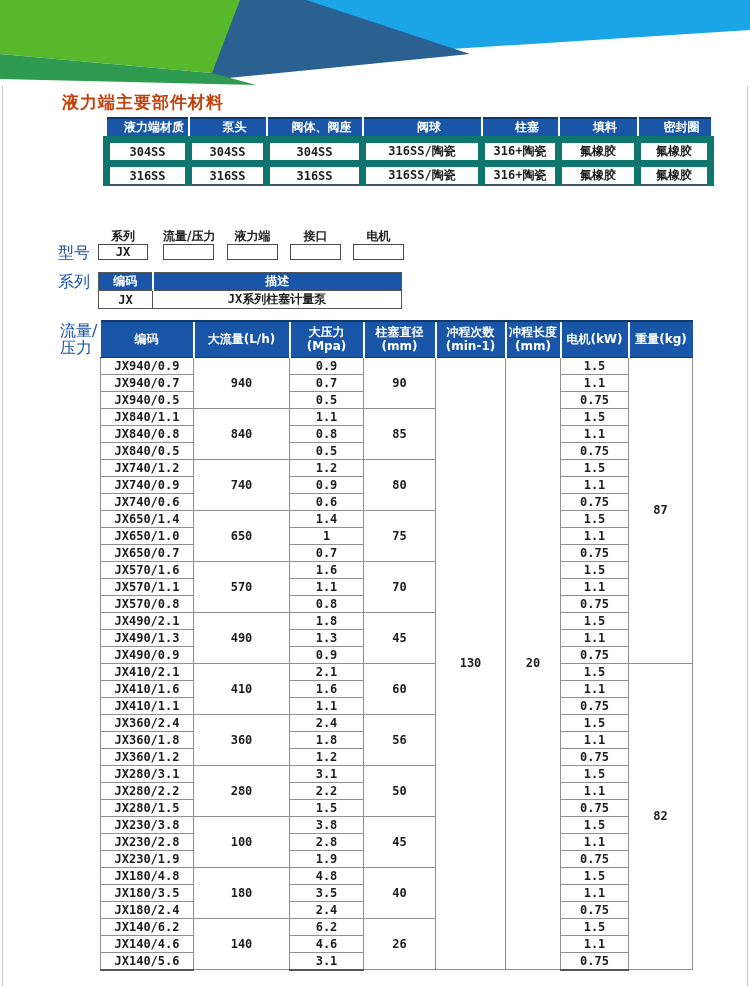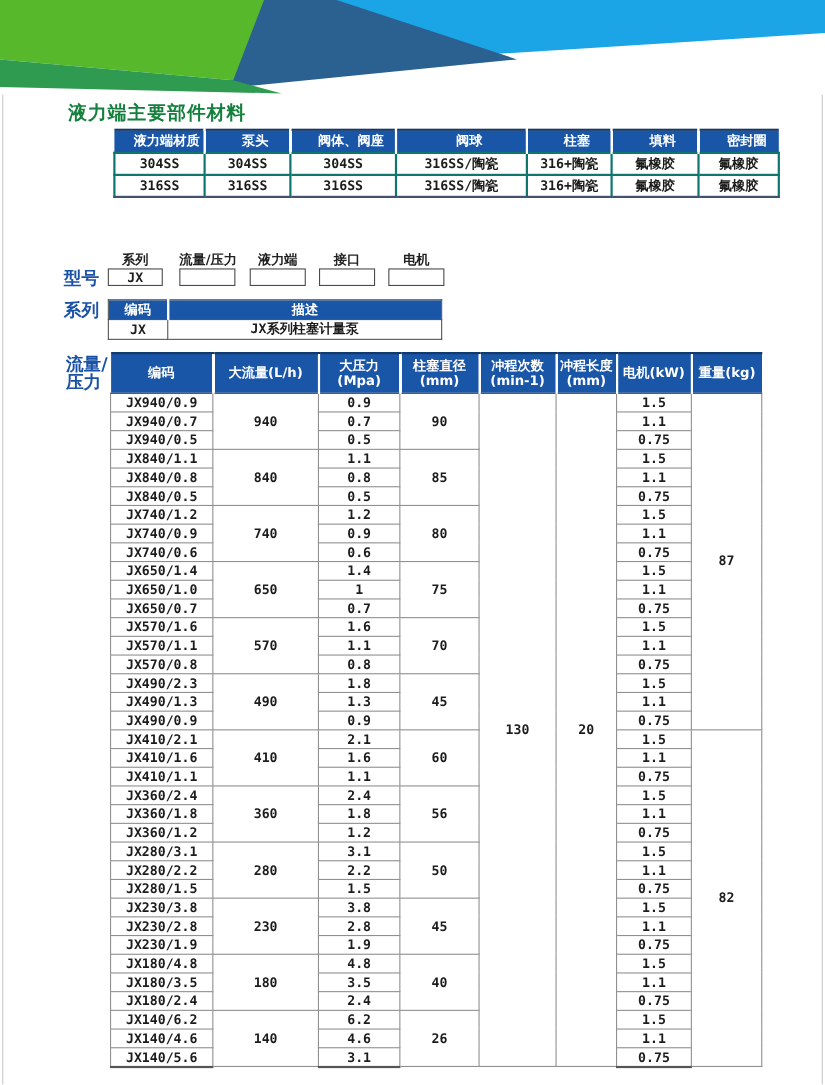--- a/index.html
+++ b/index.html
@@ -4,37 +4,37 @@
 <style>
   * { margin:0; padding:0; box-sizing:border-box; }
   body { background:#fff; font-family:"DejaVu Sans","Liberation Sans",sans-serif; }
   .page { position:relative; width:750px; height:986px; background:#ffffff; overflow:hidden; }
   .edge { position:absolute; top:86px; bottom:0; width:1px; background:#c9c9c9; }
   .edge.left { left:2px; }
   .edge.right { right:2px; }
 
   .banner { position:absolute; left:0; top:0; width:750px; height:86px; }
 
-  .sec-title { position:absolute; color:#15803d; font-size:17px; font-weight:bold; letter-spacing:1px; white-space:nowrap; }
+  .sec-title { position:absolute; color:#c2410c; font-size:17px; font-weight:bold; letter-spacing:1px; white-space:nowrap; }
   #title1 { left:62px; top:91px; }
   #title2 { left:62px; top:203px; }
 
-  .side-label { position:absolute; color:#1951a5; font-size:16px; font-weight:bold; white-space:nowrap; }
+  .side-label { position:absolute; color:#1951a5; font-size:16px; font-weight:normal; white-space:nowrap; }
   #model-label { left:58px; top:243px; }
   #series-label { left:58px; top:272px; }
   #flow-label { left:60px; top:322px; line-height:17px; }
 
   table { border-collapse:collapse; table-layout:fixed; }
   th, td { padding:0; text-align:center; overflow:hidden; white-space:nowrap; }
 
   
   #tbl1 { position:absolute; left:103px; top:117px; width:604px; border-top:2px solid #12396b; }
   #tbl1 th { background:#1a56a8; color:#fff; font-size:12px; font-weight:bold; height:21px; border-left:2px solid #fff;padding-left:14px; }
   #tbl1 th:first-child { border-left:none; }
-  #tbl1 td { height:20px; border:2px solid #0f766e; font-family:"DejaVu Sans Mono","DejaVu Sans",monospace; font-size:12px; font-weight:bold; color:#1c1c1c;margin-top:16px; }
+  #tbl1 td { height:20px; border:7px solid #0f766e; font-family:"DejaVu Sans Mono","DejaVu Sans",monospace; font-size:12px; font-weight:bold; color:#1c1c1c;margin-top:16px; }
   #tbl1 tr:last-child td { border-bottom:2px solid #41536b; }
 
   
   .segment { position:absolute; top:229px; width:50px; text-align:center; }
   .segment .seg-label { font-size:12px; font-weight:bold; color:#222; height:14px; line-height:14px; white-space:nowrap; }
   .segment .seg-box { margin-top:1px; height:16px; line-height:15px; border:1px solid #4a4a4a; background:#fff;
                       font-family:"DejaVu Sans Mono","DejaVu Sans",monospace; font-size:12px; font-weight:bold; color:#1c1c1c; }
 
   
   #tbl2 { position:absolute; left:98px; top:272px; width:303px; border:1px solid #555; }
@@ -267,21 +267,21 @@
           <td>JX570/1.1</td>
           <td>1.1</td>
           <td>1.1</td>
         </tr>
         <tr>
           <td>JX570/0.8</td>
           <td>0.8</td>
           <td>0.75</td>
         </tr>
         <tr>
-          <td>JX490/2.3</td>
+          <td>JX490/2.1</td>
           <td rowspan="3">490</td>
           <td>1.8</td>
           <td rowspan="3">45</td>
           <td>1.5</td>
         </tr>
         <tr>
           <td>JX490/1.3</td>
           <td>1.3</td>
           <td>1.1</td>
         </tr>
@@ -337,21 +337,21 @@
           <td>2.2</td>
           <td>1.1</td>
         </tr>
         <tr>
           <td>JX280/1.5</td>
           <td>1.5</td>
           <td>0.75</td>
         </tr>
         <tr>
           <td>JX230/3.8</td>
-          <td rowspan="3">230</td>
+          <td rowspan="3">100</td>
           <td>3.8</td>
           <td rowspan="3">45</td>
           <td>1.5</td>
         </tr>
         <tr>
           <td>JX230/2.8</td>
           <td>2.8</td>
           <td>1.1</td>
         </tr>
         <tr>

